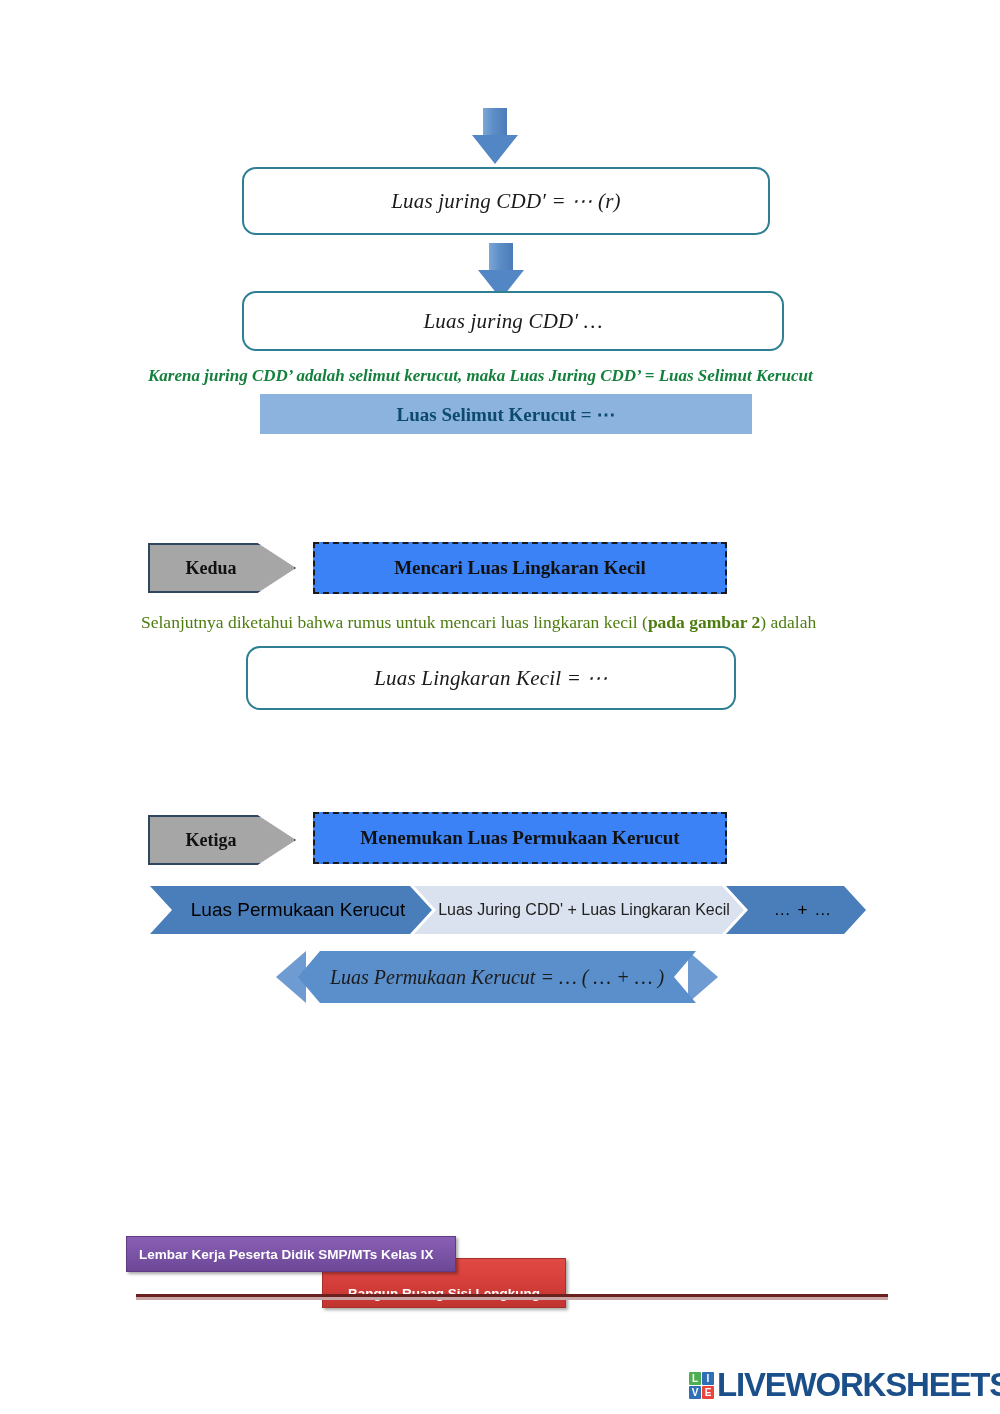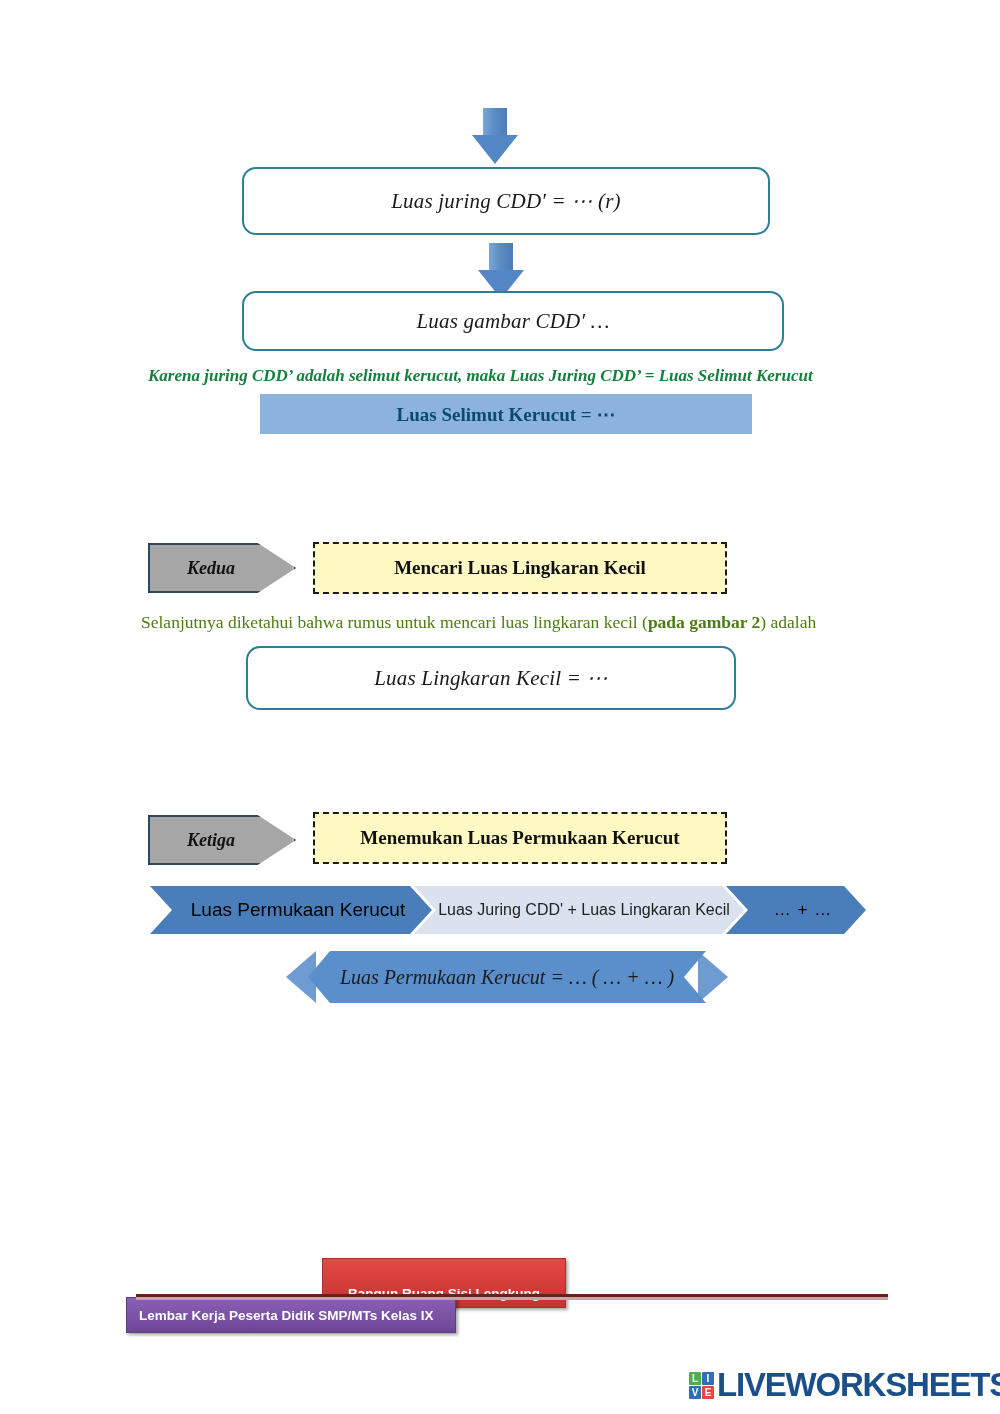--- a/index.html
+++ b/index.html
@@ -96,28 +96,28 @@
     box-sizing: border-box;
     clip-path: polygon(0 0, 74% 0, 100% 50%, 74% 100%, 0 100%);
     display: flex;
     align-items: center;
     justify-content: center;
     font-family: "Liberation Serif", serif;
     font-weight: bold;
     font-size: 18px;
     color: #111111;
   }
-  .step-tag .tag-inner { margin-right: 22px; font-style: italic; }
+  .step-tag .tag-inner { margin-right: 22px; }
 
   
   .dashed-box {
     position: absolute;
     box-sizing: border-box;
     border: 2.5px dashed #1a1a1a;
-    background: #fef9c3;
+    background: #3b82f6;
     display: flex;
     align-items: center;
     justify-content: center;
     font-family: "Liberation Serif", serif;
     font-weight: bold;
     font-size: 19px;
     color: #111111;
   }
 
   
@@ -263,21 +263,21 @@
 <div class="round-box" style="left:242px; top:167px; width:528px; height:68px;">
   <span class="formula">Luas juring CDD′ = ⋯ (r)</span>
 </div>
 
 <div class="down-arrow" style="left:478px; top:243px;">
   <div class="shaft"></div>
   <div class="head"></div>
 </div>
 
 <div class="round-box" style="left:242px; top:291px; width:542px; height:60px;">
-  <span class="formula">Luas gambar CDD′ …</span>
+  <span class="formula">Luas juring CDD′ …</span>
 </div>
 
 <div class="caption-bi" style="left:148px; top:366px;">Karena juring CDD’ adalah selimut kerucut, maka Luas Juring CDD’ = Luas Selimut Kerucut</div>
 
 <div class="blue-bar" style="left:260px; top:394px; width:492px; height:40px;">Luas Selimut Kerucut = ⋯</div>
 
 <div class="step-tag" style="left:148px; top:543px;">
   <span class="tag-inner">Kedua</span>
 </div>
 
@@ -306,33 +306,33 @@
 </div>
 
 <div class="chev mid light" style="left:414px; top:886px; width:330px;">
   <span class="ctxt">Luas Juring CDD' + Luas Lingkaran Kecil</span>
 </div>
 
 <div class="chev mid blue third" style="left:726px; top:886px; width:140px;">
   <span class="ctxt">… + …</span>
 </div>
 
-<div class="banner-wrap" style="left:286px; top:951px; width:442px; height:52px;">
+<div class="banner-wrap" style="left:276px; top:951px; width:442px; height:52px;">
   <div class="tail-l"></div>
   <div class="tail-r"></div>
   <div class="body">
     <span>Luas Permukaan Kerucut =  … ( … +  … )</span>
   </div>
 </div>
 
 <div class="footer-red" style="left:322px; top:1258px; width:244px; height:50px;">
   <span>Bangun Ruang Sisi Lengkung</span>
 </div>
 
-<div class="footer-purple" style="left:126px; top:1297px; width:330px; height:36px;">
+<div class="footer-purple" style="left:126px; top:1236px; width:330px; height:36px;">
   <span>Lembar Kerja Peserta Didik SMP/MTs Kelas IX</span>
 </div>
 
 <div class="footer-rule" style="left:136px; top:1294px; width:752px;"></div>
 <div class="footer-rule light" style="left:136px; top:1297px; width:752px;"></div>
 
 <div class="lw-logo" style="left:689px; top:1366px;">
   <div class="lw-tiles">
     <span style="background: rgb(76, 175, 80);">L</span>
     <span style="background: rgb(47, 111, 181);">I</span>

